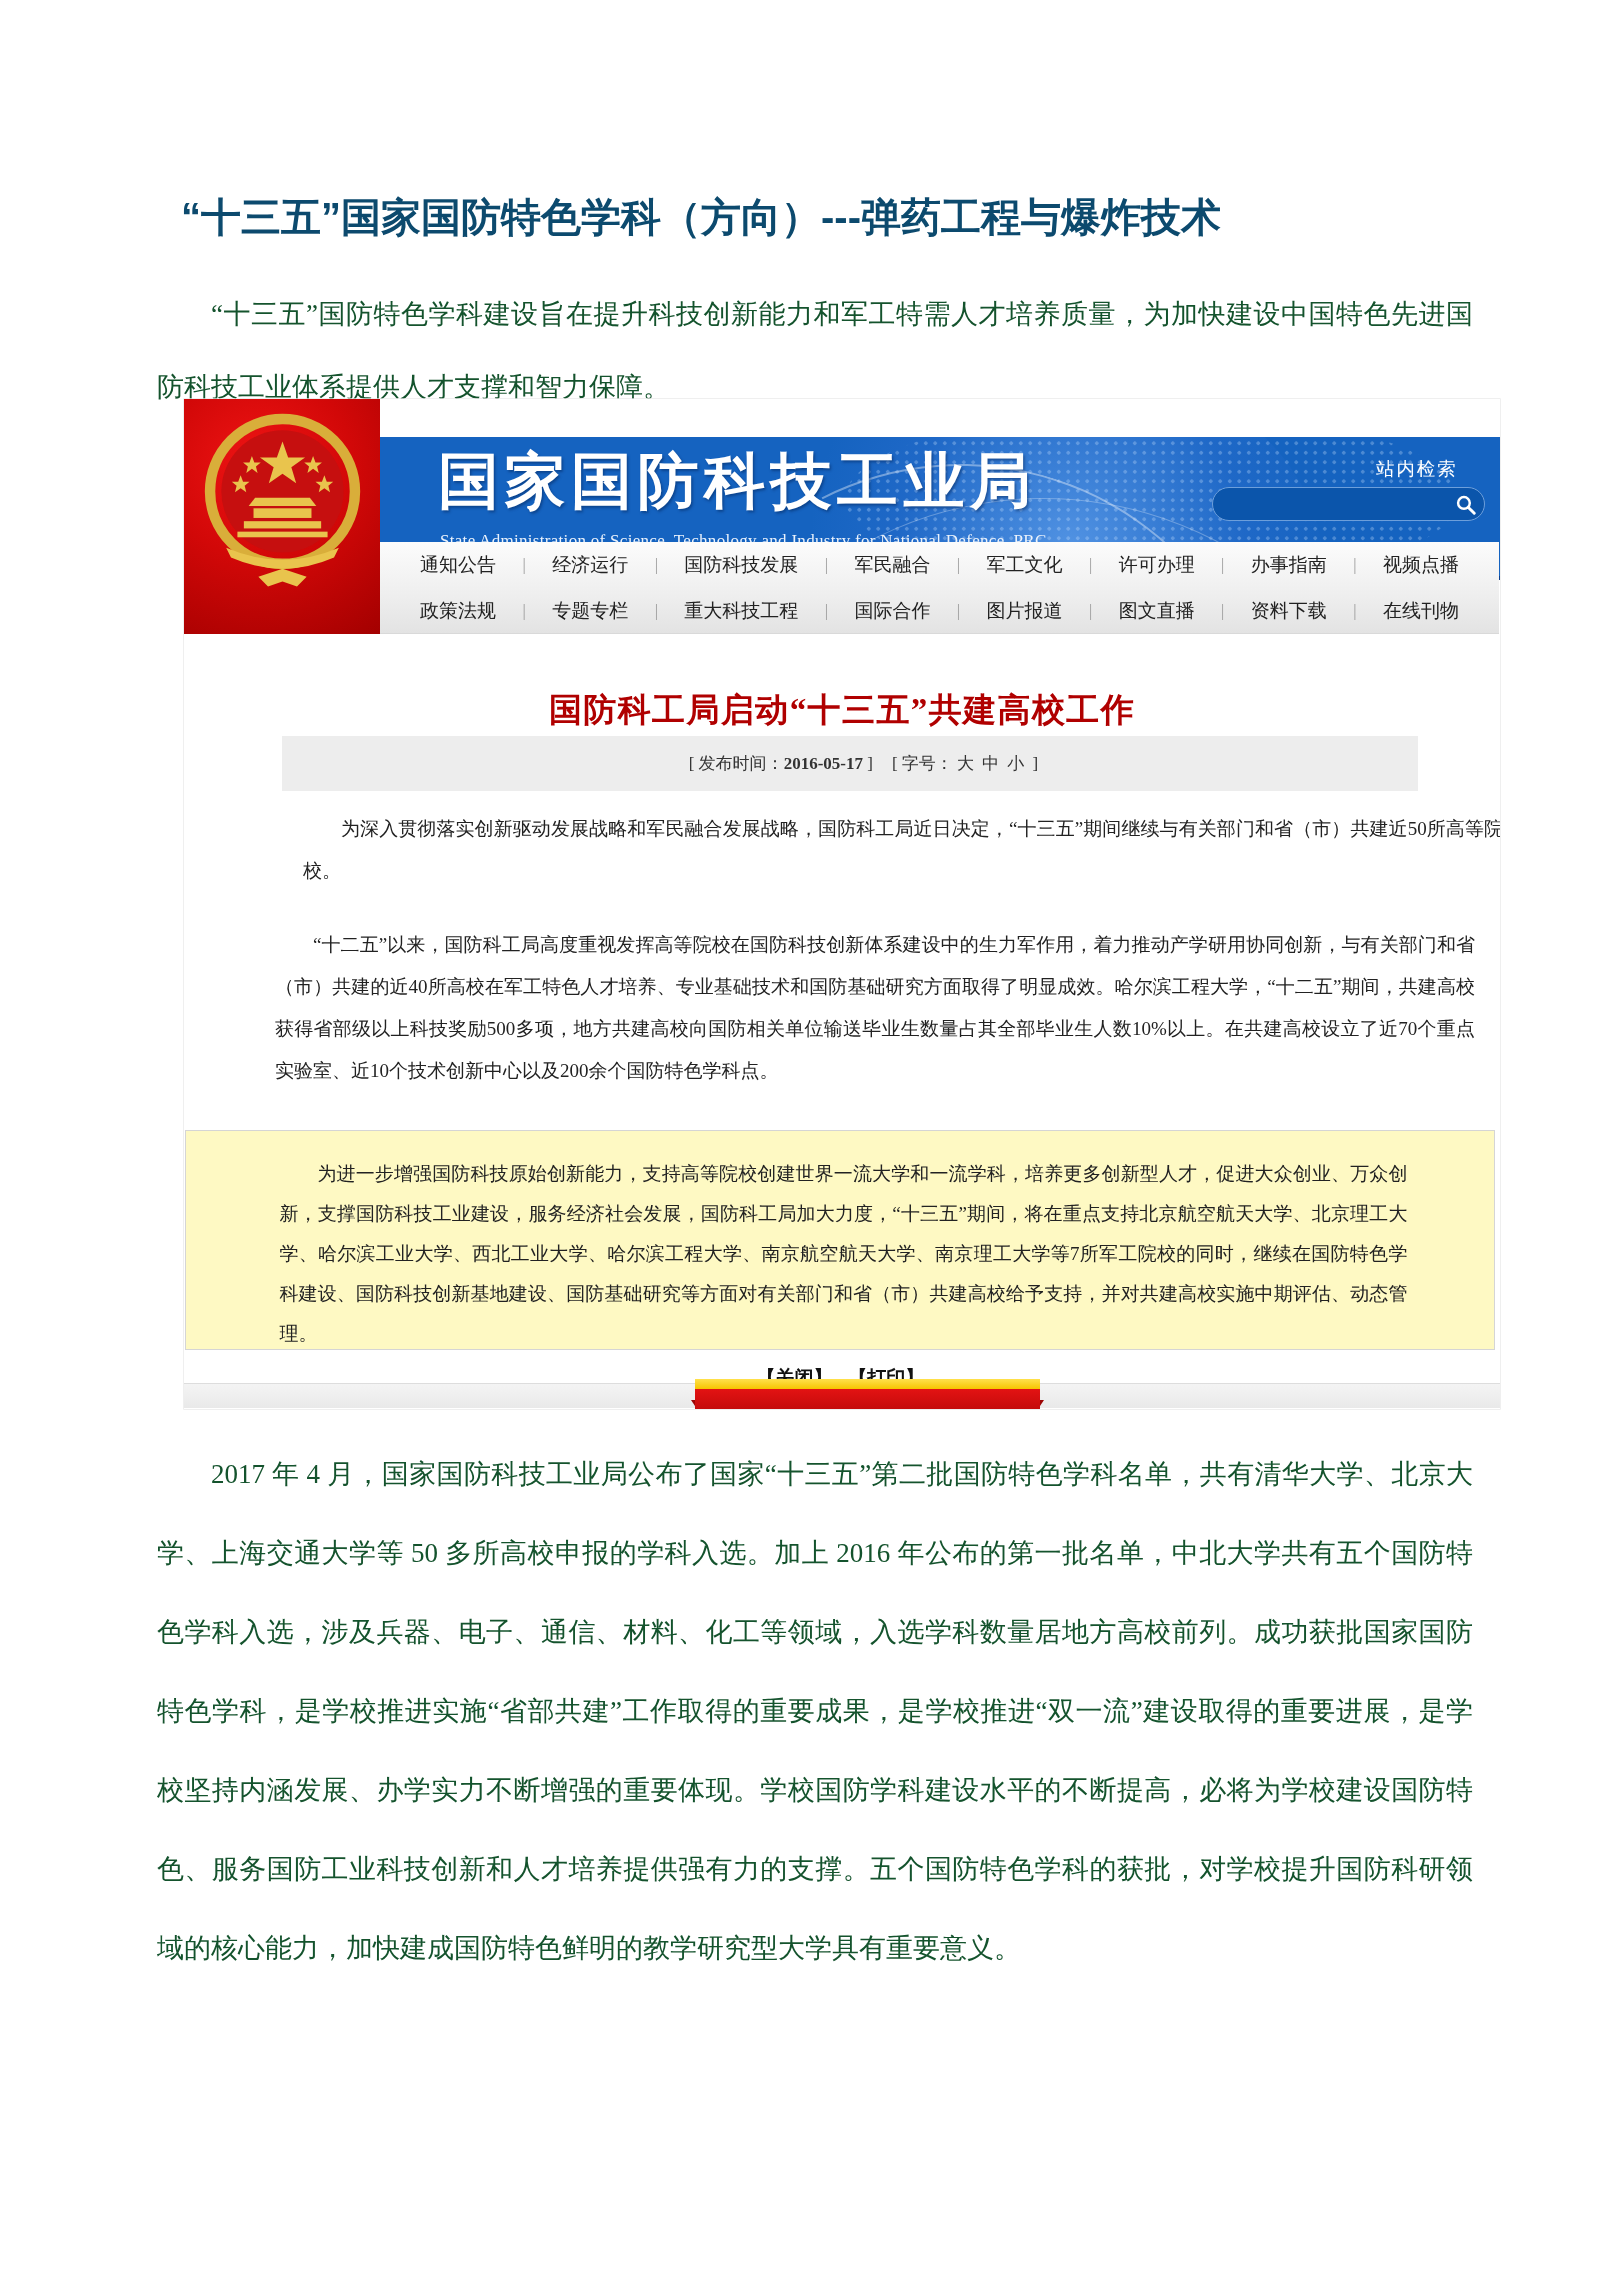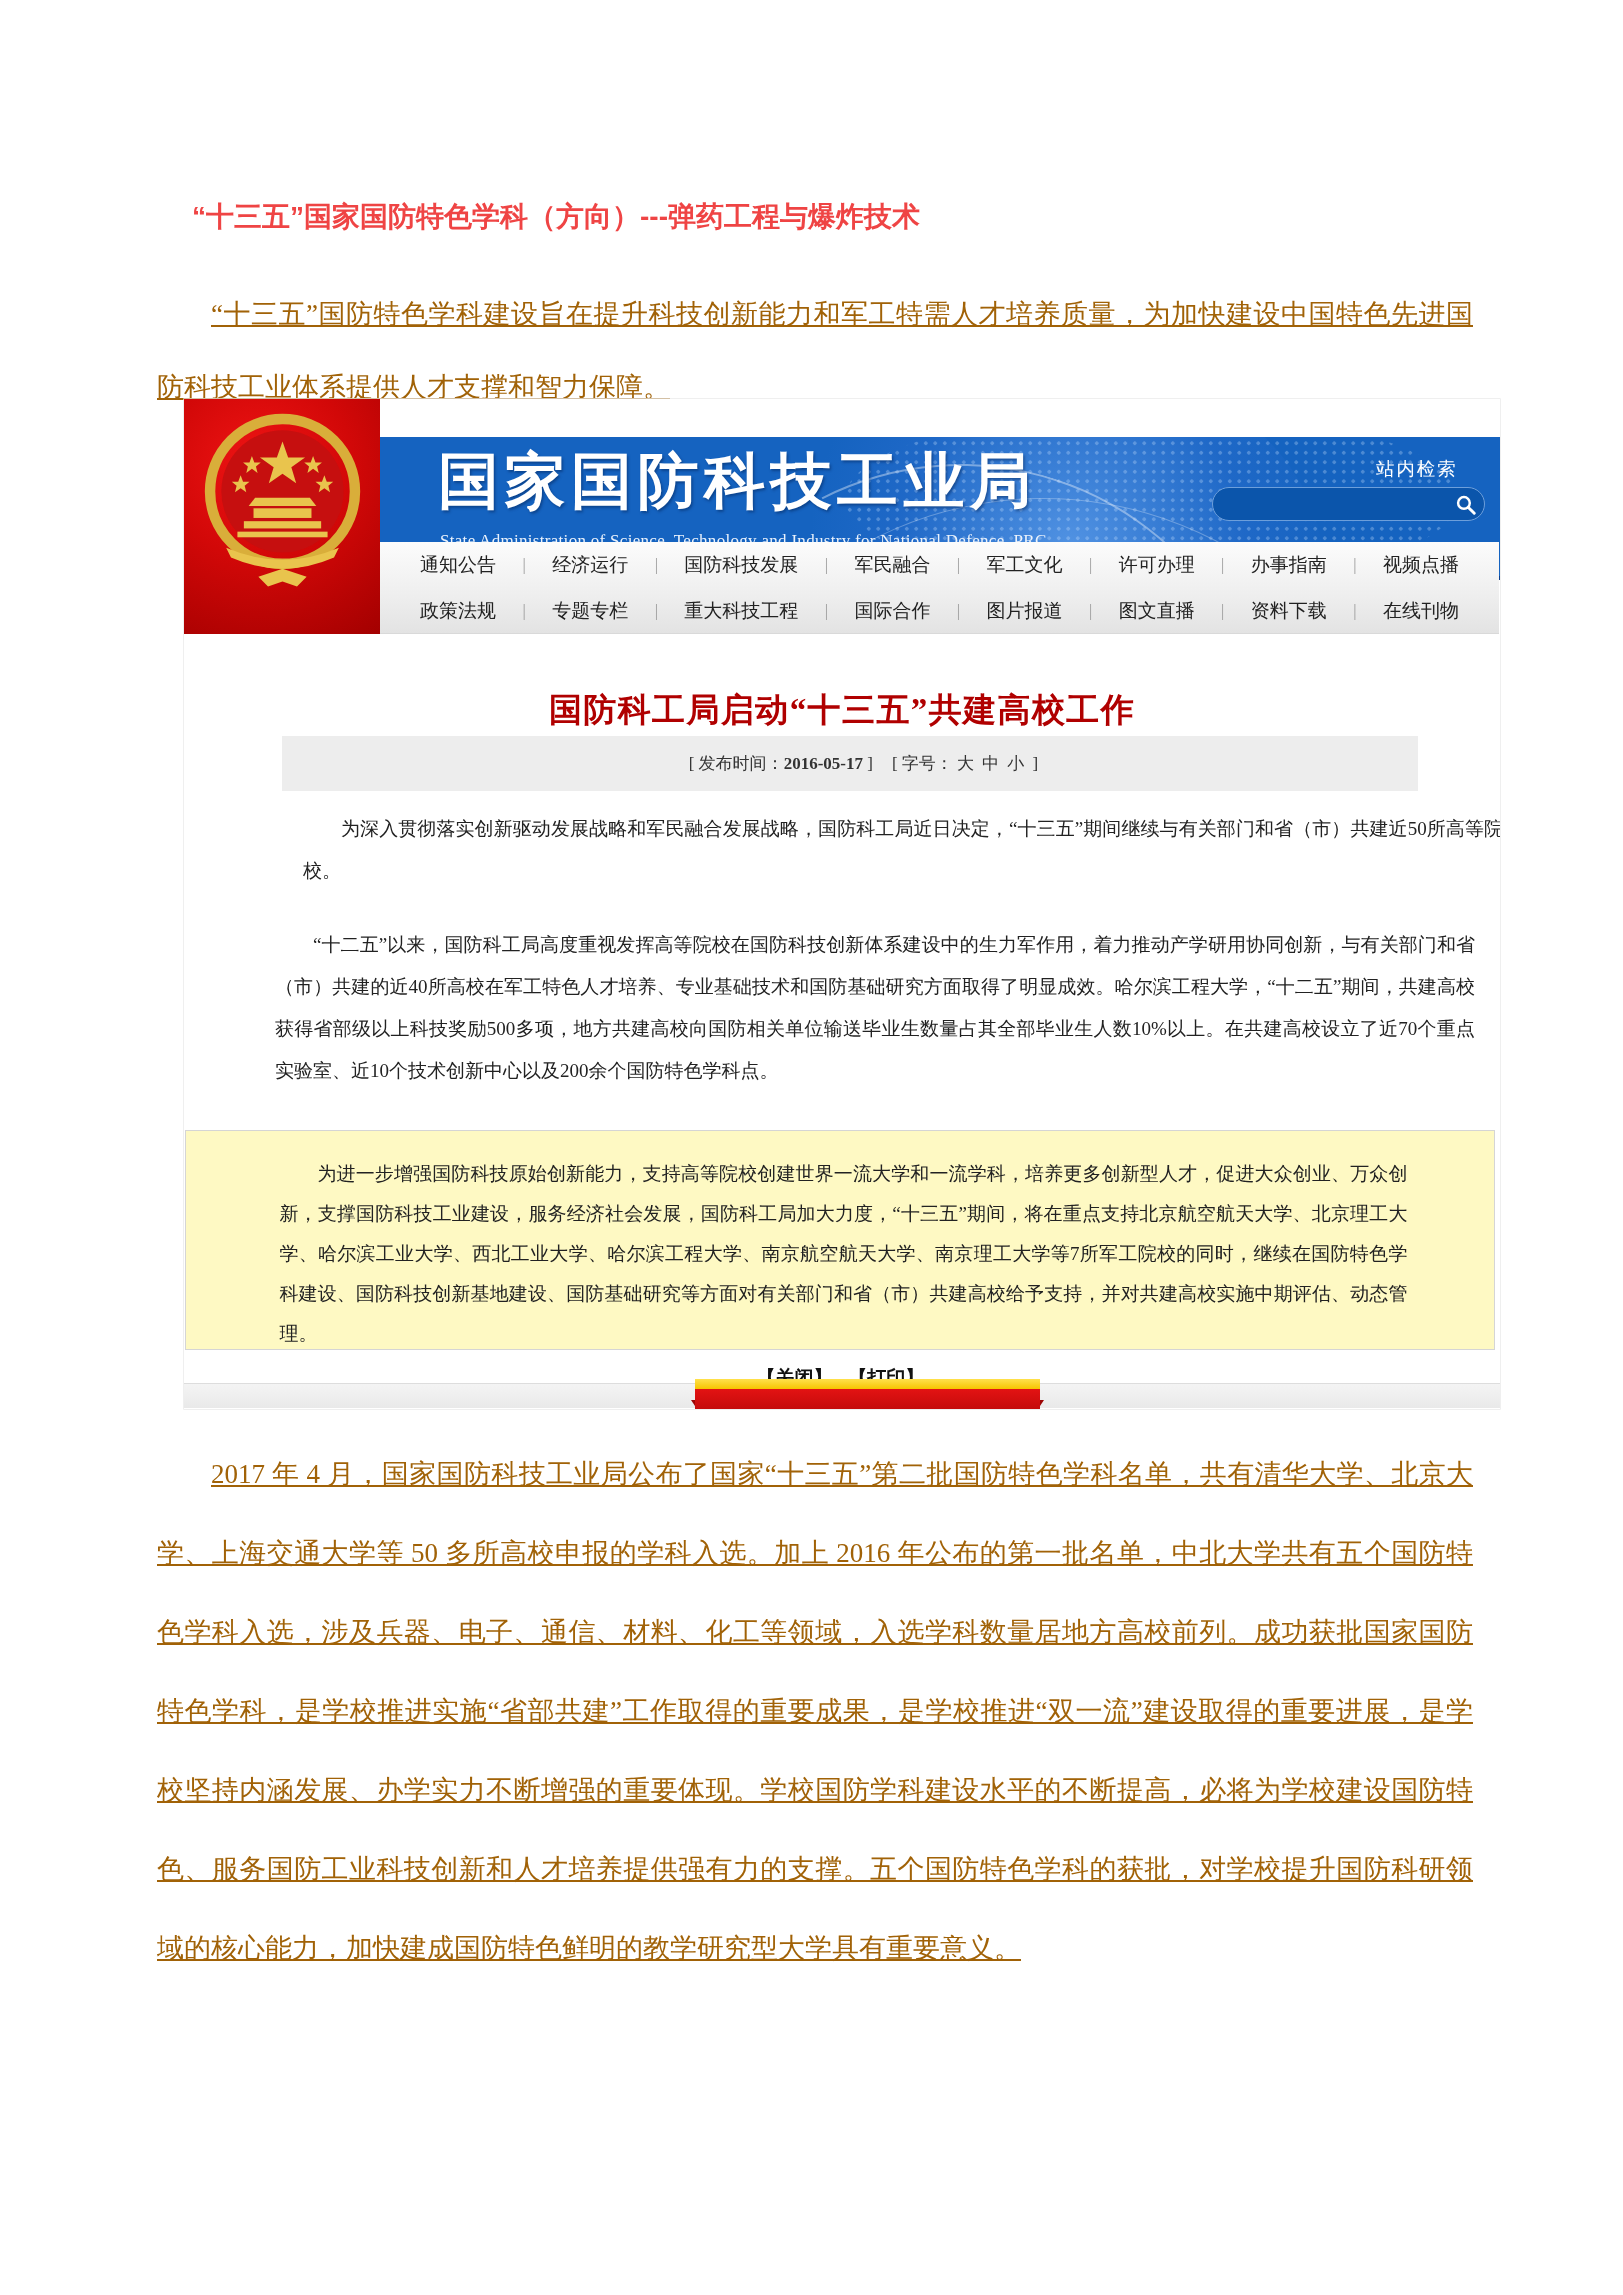--- a/index.html
+++ b/index.html
@@ -4,23 +4,23 @@
 <style>
   * { margin:0; padding:0; box-sizing:border-box; }
   html,body { background:#ffffff; }
   body { width:1623px; height:2295px; position:relative;
          font-family:"Liberation Serif","DejaVu Serif",serif; color:#000; }
   .page { position:absolute; left:0; top:0; width:1623px; height:2295px; background:#fff; }
 
   
   .doc-title { position:absolute; left:181px; top:198px; width:1295px;
                font-family:"Liberation Sans","DejaVu Sans",sans-serif;
-               font-size:28px; font-weight:bold; line-height:38px; color:#ef4444;margin-left:11px; }
+               font-size:40px; font-weight:bold; line-height:38px; color:#0c4a6e; }
   .doc-para  { position:absolute; left:157px; width:1316px; font-size:27px;
-               text-align:justify; text-indent:2em; color:#a16207;text-decoration:underline; }
+               text-align:justify; text-indent:2em; color:#14532d; }
   .doc-intro   { top:278px;  line-height:73px; }
   .doc-closing { top:1435px; line-height:79px; }
 
   
   .shot { position:absolute; left:184px; top:399px; width:1316px; height:1010px;
           background:#fff; box-shadow:0 0 0 0.7px #e8e8e8; overflow:hidden; }
 
   
   .banner { position:absolute; left:0; top:0; width:1316px; height:143px;
             background:linear-gradient(100deg,#0a47a0 0%,#1563c0 40%,#1e72d0 75%,#1others 100%);

